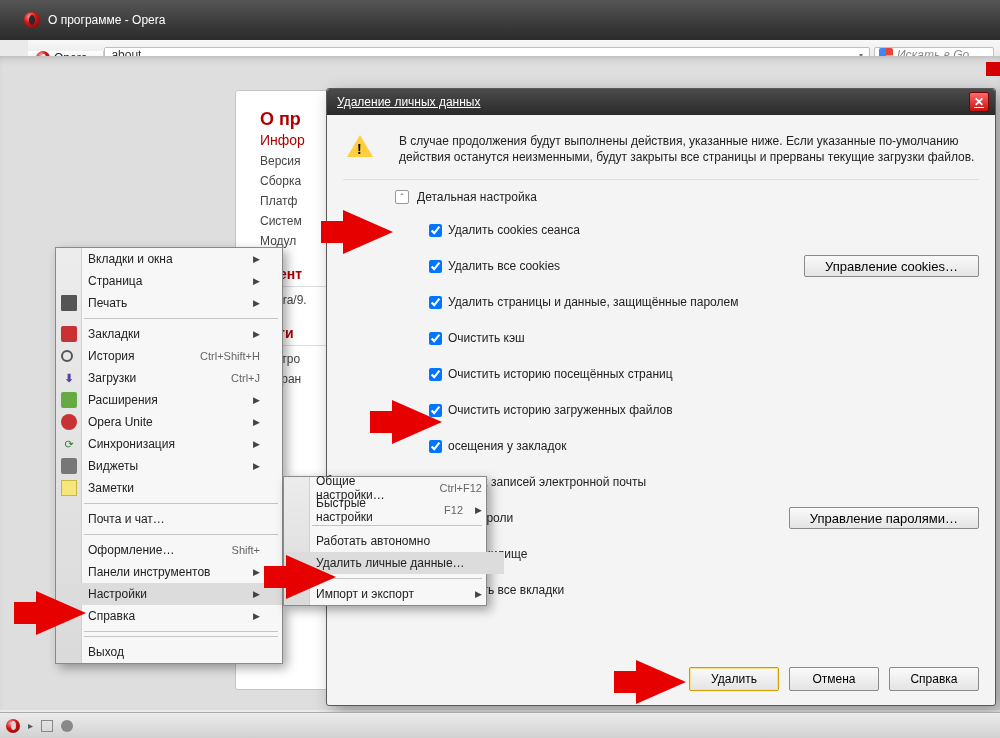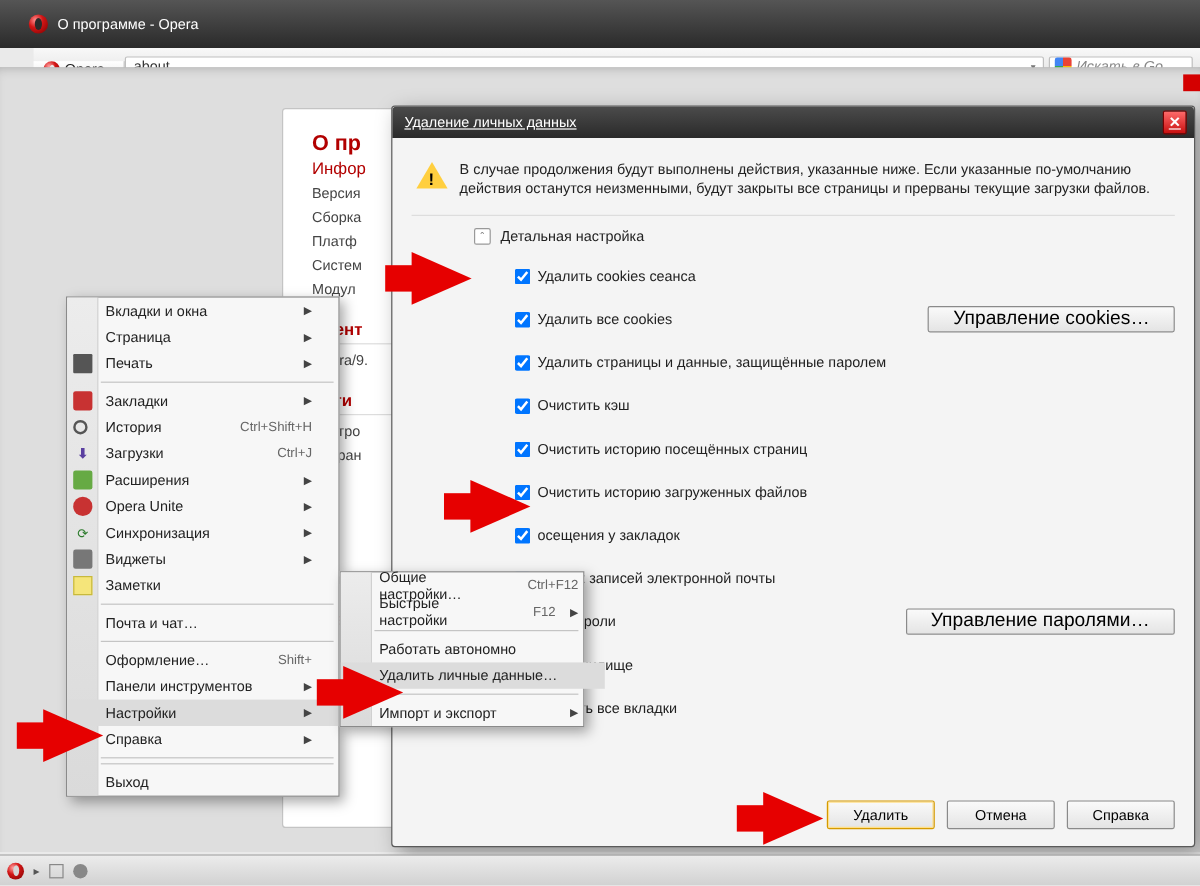--- a/index.html
+++ b/index.html
@@ -142,21 +142,21 @@
   }
   .dlg-title .spacer { flex:1; }
   .dlg-close {
     width:20px; height:20px; background:linear-gradient(#ff6a6a,#c81010);
     border:1px solid #7a0000; border-radius:2px; display:flex;
     align-items:center; justify-content:center; color:#fff; font-weight:bold;
     cursor:pointer;
   }
   .dlg-body { padding: 12px 16px 12px 16px; flex:1; overflow:hidden; }
   .dlg-warn {
-    display:flex; gap:10px; padding:6px 4px 14px 4px;
+    display:flex; gap:26px; padding:6px 4px 14px 4px;
     border-bottom:1px solid #ddd; margin-bottom:10px;
   }
   .dlg-warn .tri {
     width:0; height:0; margin-top:2px;
     border-left:13px solid transparent; border-right:13px solid transparent;
     border-bottom:22px solid #ffcf3f; position:relative;
   }
   .dlg-warn .tri::after{
     content:"!"; position:absolute; left:-3px; top:6px; color:#000; font-weight:bold;
     font-size:14px;
@@ -177,21 +177,21 @@
   .opt-row {
     display:flex; align-items:center; gap:6px; height:36px; font-size:12px;
     color:#222;
   }
   .opt-row input[type=checkbox]{
     width:13px; height:13px;
   }
   .opt-row .mgmt-btn {
     margin-left:auto; height:22px; padding:0 20px;
     border:1px solid #8a8a8a; background:linear-gradient(#fafafa,#e4e4e4);
-    border-radius:2px; font-size:16px; cursor:pointer;
+    border-radius:2px; font-size:13px; cursor:pointer;
   }
 
   .dlg-buttons {
     display:flex; gap:10px; justify-content:flex-end;
     padding: 10px 16px 14px 16px;
   }
   .dlg-buttons button {
     height:24px; min-width:90px; padding:0 14px;
     border:1px solid #8a8a8a; background:linear-gradient(#fafafa,#e4e4e4);
     border-radius:2px; font-size:12px; cursor:pointer;

